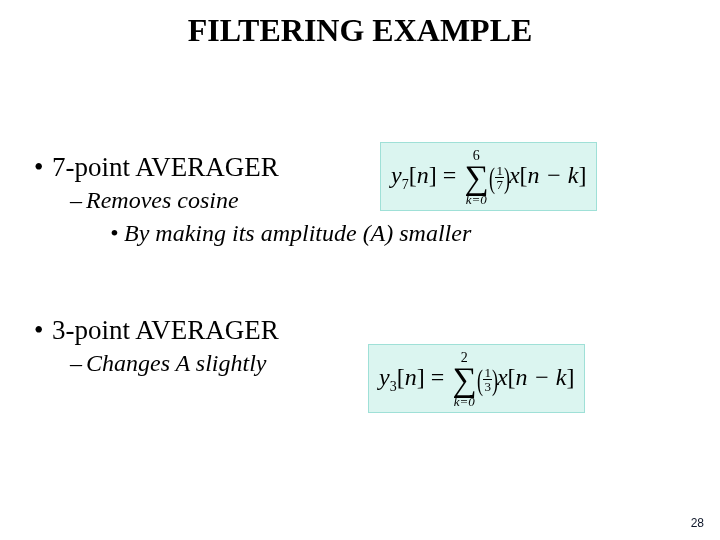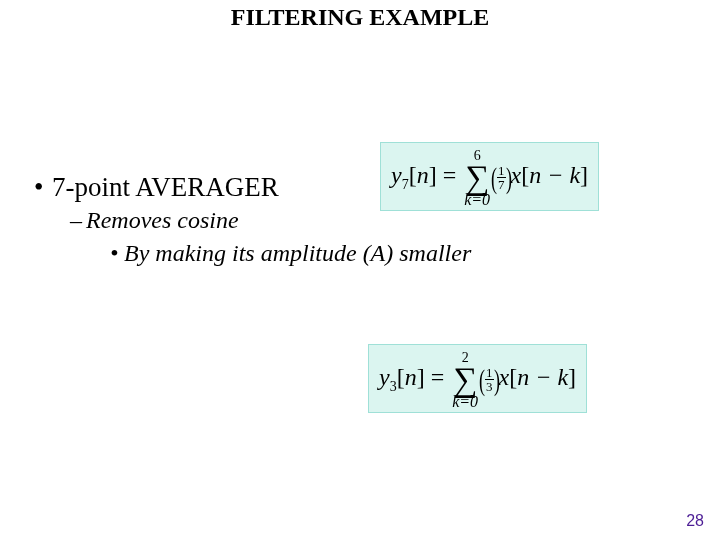--- a/index.html
+++ b/index.html
@@ -8,28 +8,28 @@
     width: 720px;
     height: 540px;
     background: #ffffff;
     font-family: "Times New Roman", Times, serif;
     color: #000;
     position: relative;
     overflow: hidden;
   }
   .title {
     text-align: center;
-    font-size: 24px;
+    font-size: 32px;
     font-weight: bold;
-    padding-top: 4px;
+    padding-top: 12px;
   }
   .content {
     position: absolute;
     left: 34px;
-    top: 172px;
+    top: 152px;
     width: 660px;
   }
   ul.l1 {
     list-style: none;
     padding: 0;
     margin: 0;
   }
   ul.l1 > li {
     font-size: 27px;
     margin-bottom: 68px;
@@ -87,21 +87,21 @@
     font-size: 14px;
     line-height: 14px;
     display: block;
   }
   .sum .sigma {
     font-size: 34px;
     line-height: 30px;
     display: block;
   }
   .sum .bot {
-    font-size: 16px;
+    font-size: 13px;
     line-height: 13px;
     display: block;
     font-style: italic;
   }
   .frac {
     display: inline-block;
     position: relative;
     vertical-align: middle;
     text-align: center;
     font-size: 13px;
@@ -119,42 +119,50 @@
   }
   .math-i { font-style: italic; }
   .sub {
     font-size: 14px;
     vertical-align: sub;
   }
   .pagenum {
     position: absolute;
     right: 16px;
     bottom: 10px;
-    font-size: 16px;
+    font-size: 12px;
     font-family: Arial, sans-serif;
-    color: #4c1d95;
+    color: #0f172a;
   }
 </style>
 </head>
 <body>
 
 <div class="title">FILTERING EXAMPLE</div>
 
 <div class="content">
   <ul class="l1">
     <li>
       <span class="row"><span class="bullet1">•</span><span>7-point AVERAGER</span></span>
       <ul class="l2">
         <li>
           <span class="dash">–</span><span>Removes cosine</span>
           <ul class="l3">
             <li>
               <span class="dot3">•</span><span>By making its amplitude (A) smaller</span>
             </li>
           </ul>
+        </li>
+      </ul>
+    </li>
+    <li>
+      <span class="row"><span class="bullet1">•</span><span>3-point AVERAGER</span></span>
+      <ul class="l2">
+        <li>
+          <span class="dash">–</span><span>Changes A slightly</span>
         </li>
       </ul>
     </li>
   </ul>
 </div>
 
 <div class="formula one">
   <span class="math-i">y</span><span class="sub">7</span>[<span class="math-i">n</span>] =
   <span class="sum">
     <span class="top">6</span>

